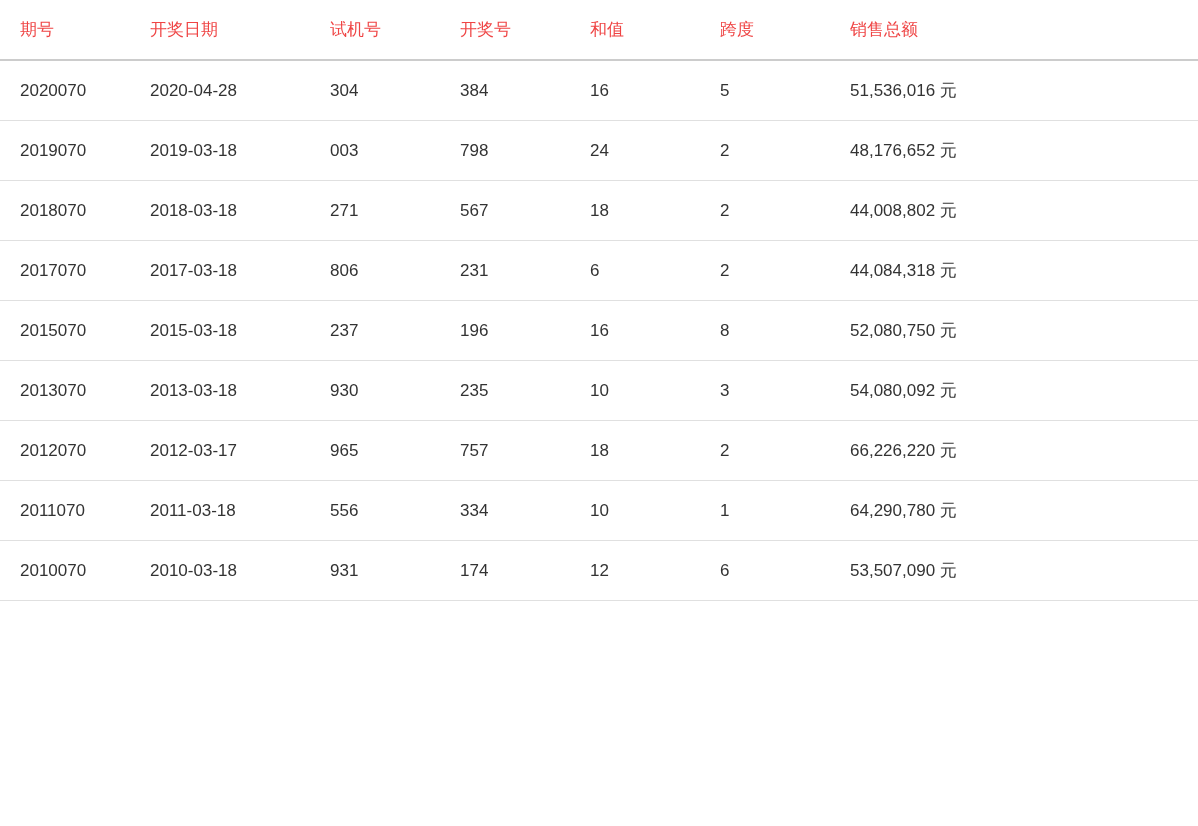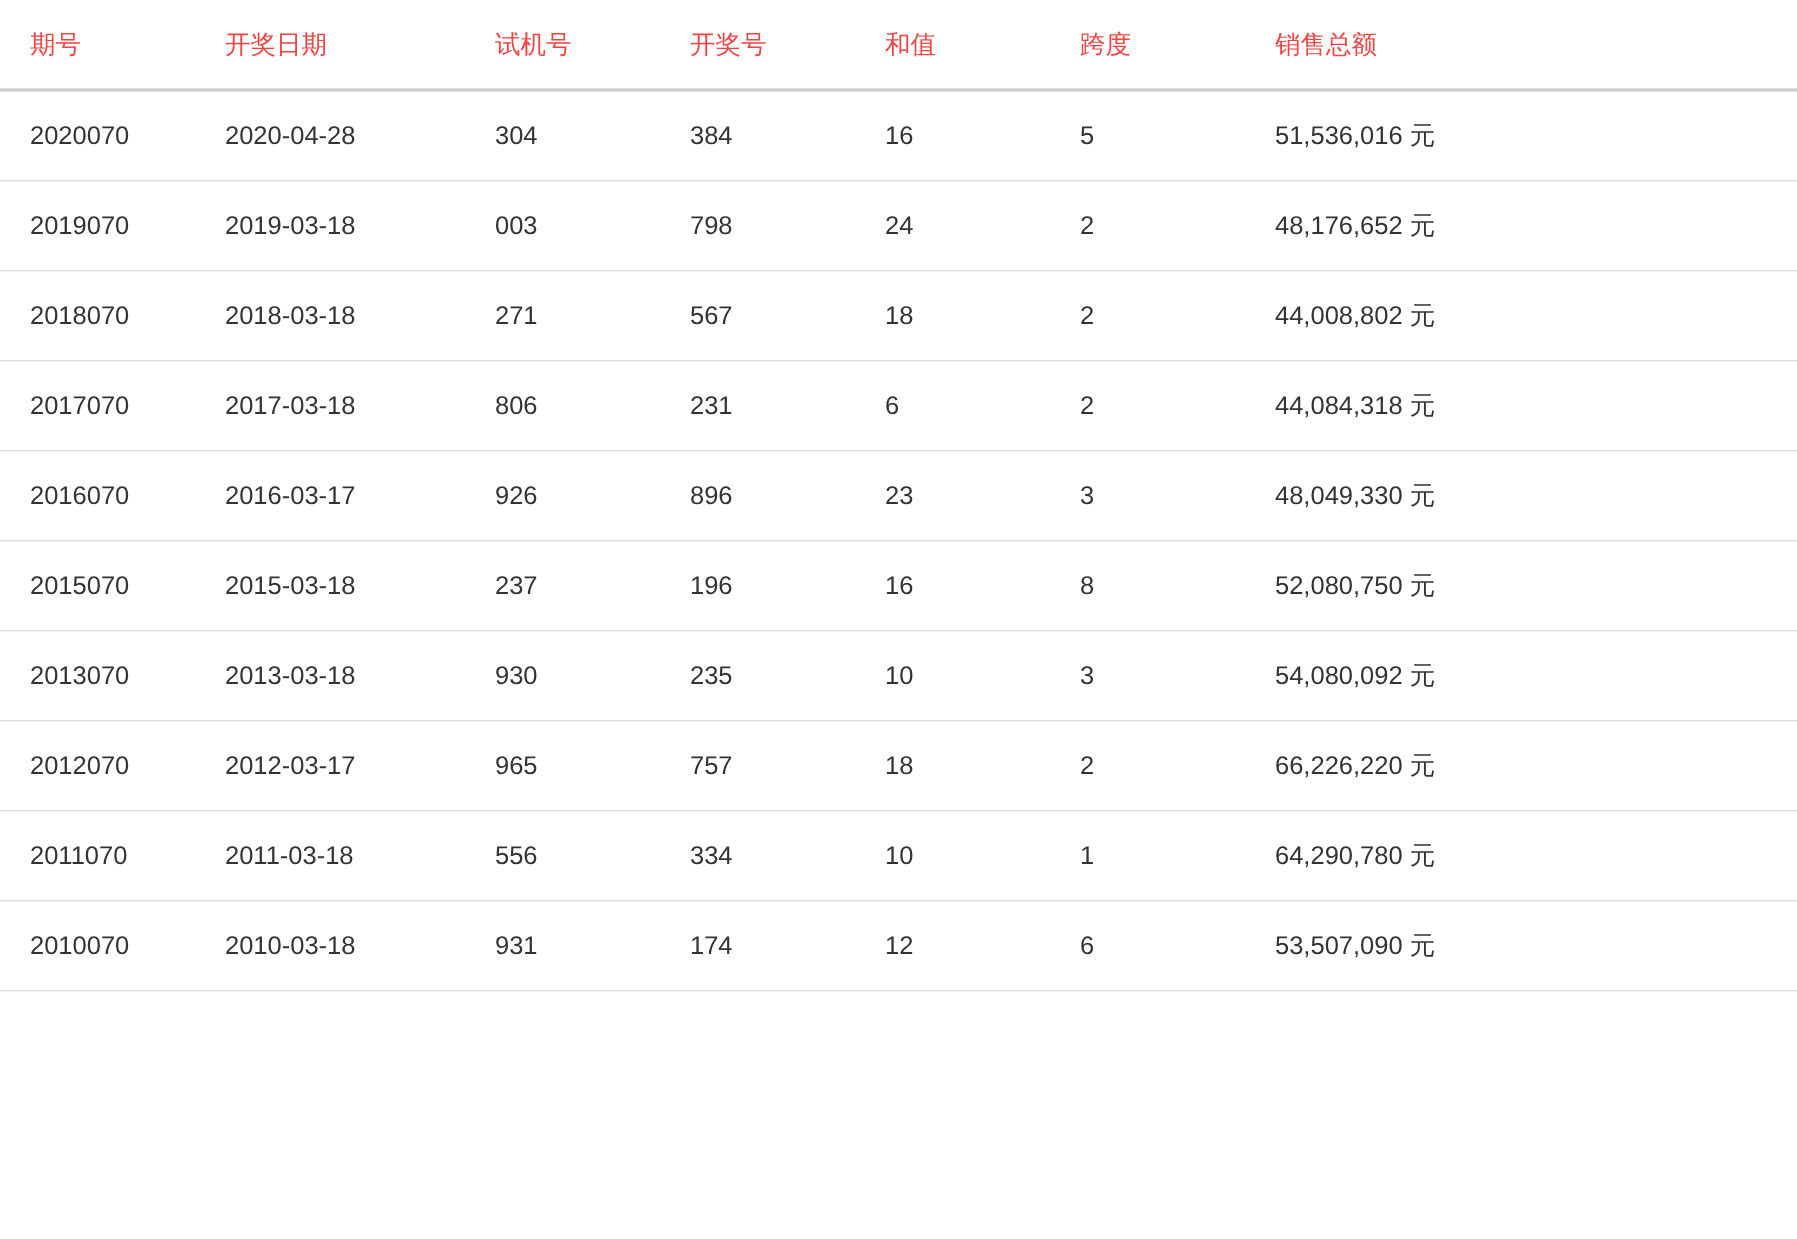--- a/index.html
+++ b/index.html
@@ -124,29 +124,20 @@
         <tr>
           <td>2017070</td>
           <td>2017-03-18</td>
           <td class="bold">806</td>
           <td class="bold">231</td>
           <td>6</td>
           <td>2</td>
           <td>44,084,318 元</td>
         </tr>
         <tr>
-          <td>2016070</td>
-          <td>2016-03-17</td>
-          <td class="bold">926</td>
-          <td class="bold">896</td>
-          <td>23</td>
-          <td>3</td>
-          <td>48,049,330 元</td>
-        </tr>
-        <tr>
           <td>2015070</td>
           <td>2015-03-18</td>
           <td class="bold">237</td>
           <td class="bold">196</td>
           <td>16</td>
           <td>8</td>
           <td>52,080,750 元</td>
         </tr>
         <tr>
           <td>2013070</td>

